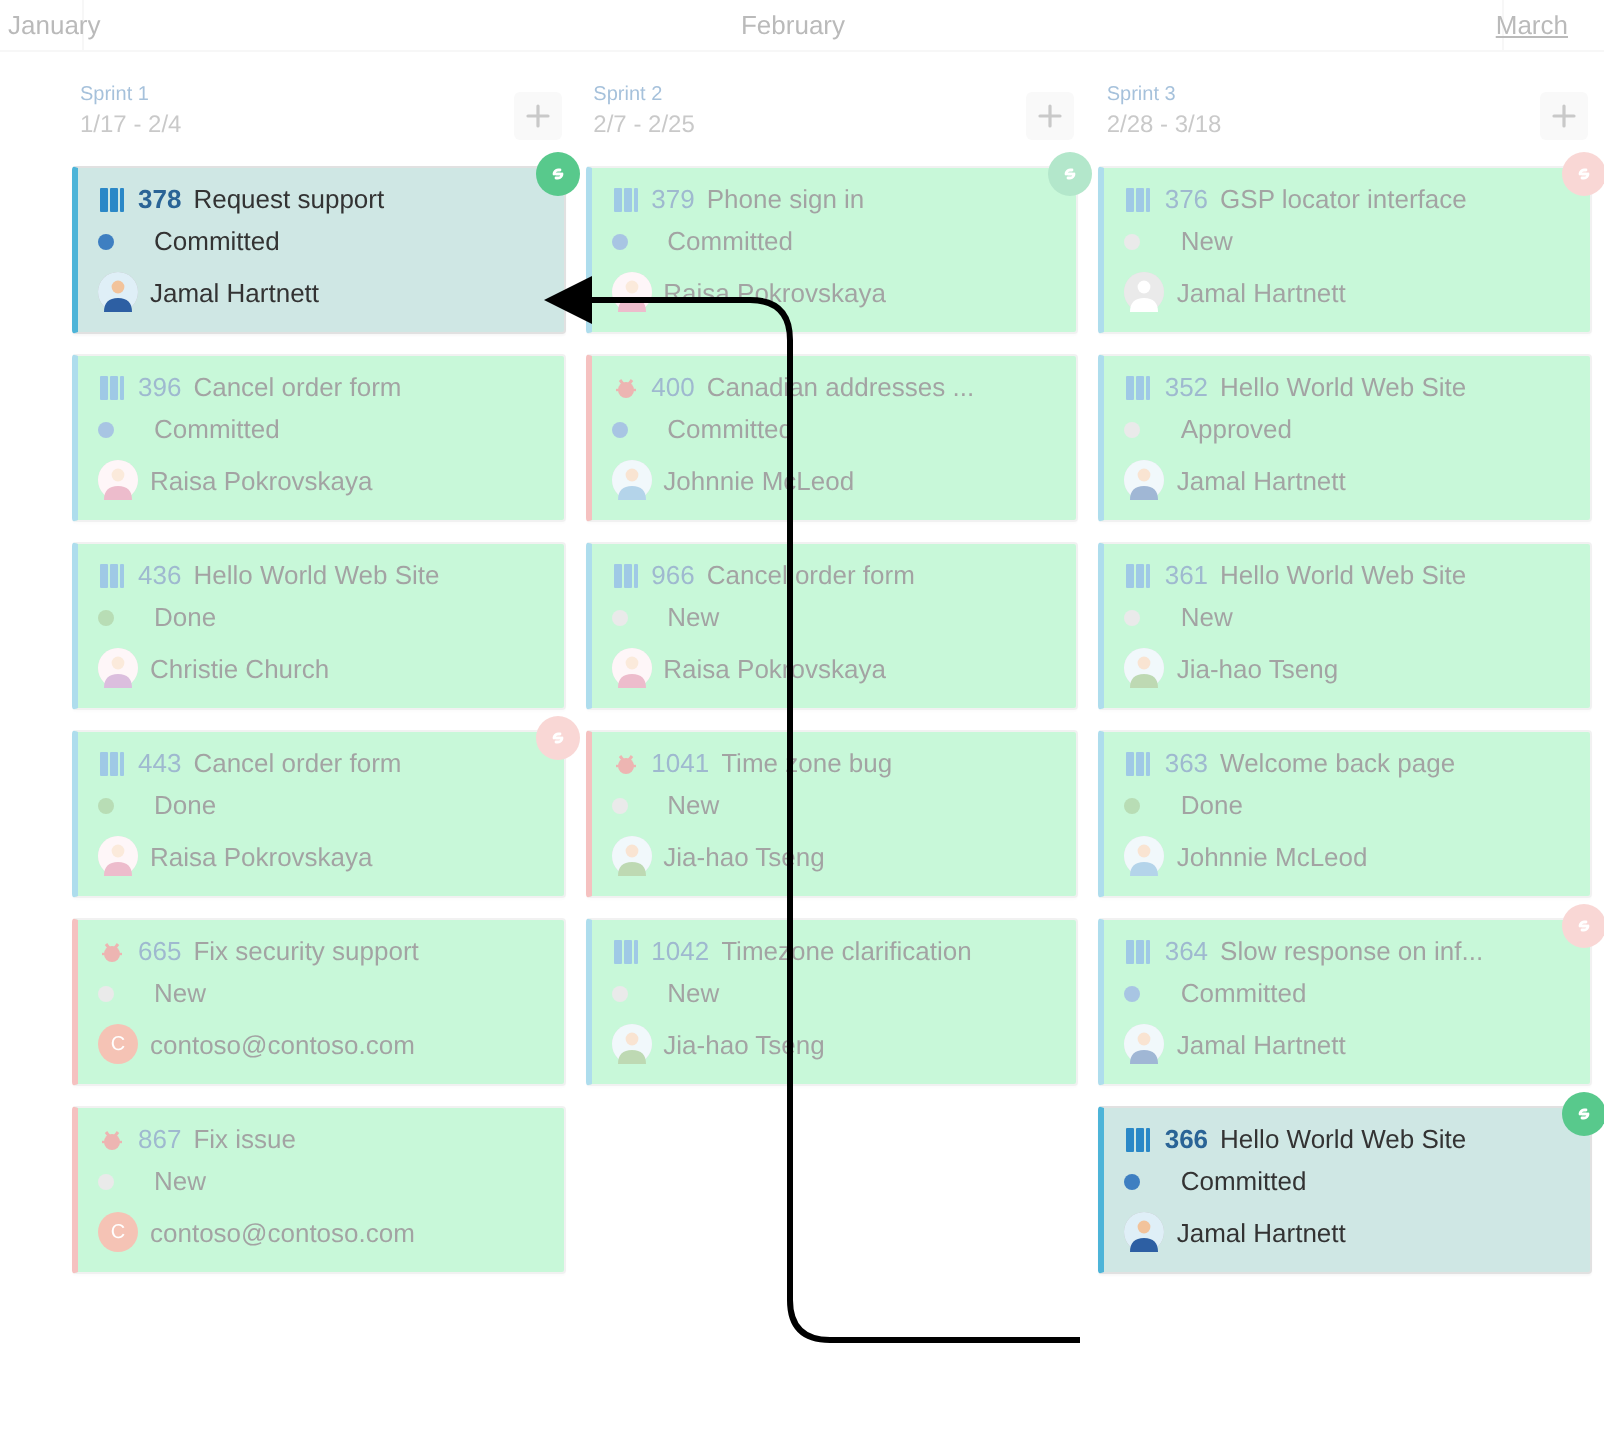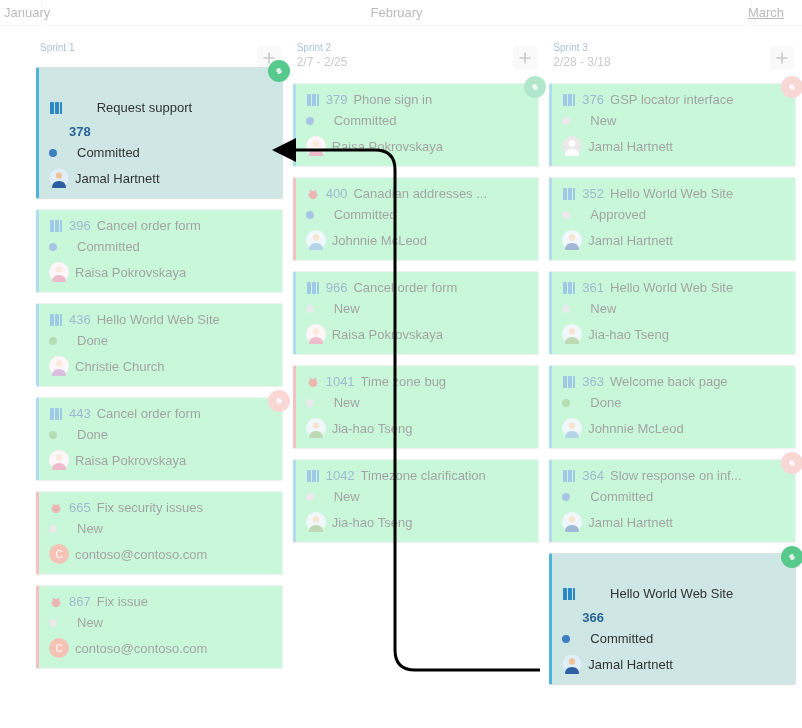--- a/index.html
+++ b/index.html
@@ -79,21 +79,21 @@
   .card.highlighted {
     background: #cfe7e4;
     border-left-color: #4db4d8;
     position: relative;
     z-index: 10;
   }
   .title-row { display: flex; align-items: center; gap: 6px; font-size: 13px; }
   .title-row .icon { width: 14px; flex: none; display:flex; align-items:center; justify-content:center;}
   .title-row .num { color: #2a6496; }
   .title-row .name { color: #333; white-space: nowrap; overflow: hidden; text-overflow: ellipsis; flex:1; }
-  .card.highlighted .title-row .num { color: #2a6496; font-weight:600;margin-top:48px;}
+  .card.highlighted .title-row .num { color: #2a6496; font-weight:600;}
   .status-row { display: flex; align-items: center; gap: 20px; margin-top: 6px; font-size: 13px; color: #333;}
   .dot { width: 8px; height: 8px; border-radius: 50%; background: #ccc; flex:none;}
   .dot.committed { background: #3e7fc1; }
   .dot.done { background: #62b35b; }
   .dot.new { background: #d0d0d0; }
   .dot.approved { background: #d0d0d0; }
   .avatar-row { display: flex; align-items: center; gap: 6px; margin-top: 8px; font-size: 13px; color: #333;}
   .avatar {
     width: 20px; height: 20px; border-radius: 50%;
     display: inline-flex; align-items:center; justify-content:center;
@@ -120,20 +120,21 @@
 <div class="month-bar">
   <div class="month-cell month-jan">January</div>
   <div class="month-cell month-feb">February</div>
   <div class="month-cell month-mar">March</div>
 </div>
 
 <div class="board" id="board">
     <div class="col">
       <div class="sprint-header">
         <div class="sprint-name">Sprint 1</div>
+        <div class="sprint-dates">1/17 - 2/4</div>
         <div class="add-btn">
           <svg width="12" height="12" viewBox="0 0 12 12">
             <path d="M6 1 V11 M1 6 H11" stroke="#888" stroke-width="1.6" stroke-linecap="round"></path>
           </svg>
         </div>
       </div>
       <div class="card blue highlighted">
         <div class="title-row">
           <span class="icon">
             <svg width="14" height="14" viewBox="0 0 14 14">
@@ -255,21 +256,21 @@
         <div class="title-row">
           <span class="icon">
             <svg width="14" height="14" viewBox="0 0 14 14">
               <circle cx="7" cy="8" r="4" fill="#d85c54"></circle>
               <path d="M4 3 L5.5 5 M10 3 L8.5 5" stroke="#d85c54" stroke-width="1.5" fill="none"></path>
               <line x1="2" y1="8" x2="4" y2="8" stroke="#d85c54" stroke-width="1.2"></line>
               <line x1="10" y1="8" x2="12" y2="8" stroke="#d85c54" stroke-width="1.2"></line>
             </svg>
           </span>
           <span class="num">665</span>
-          <span class="name">Fix security issues</span>
+          <span class="name">Fix security support</span>
         </div>
         <div class="status-row">
           <span class="dot new"></span>
           <span>New</span>
         </div>
         <div class="avatar-row">
           <span class="avatar" style="background:#e97b5c">C</span>
           <span>contoso@contoso.com</span>
         </div>
       </div>

